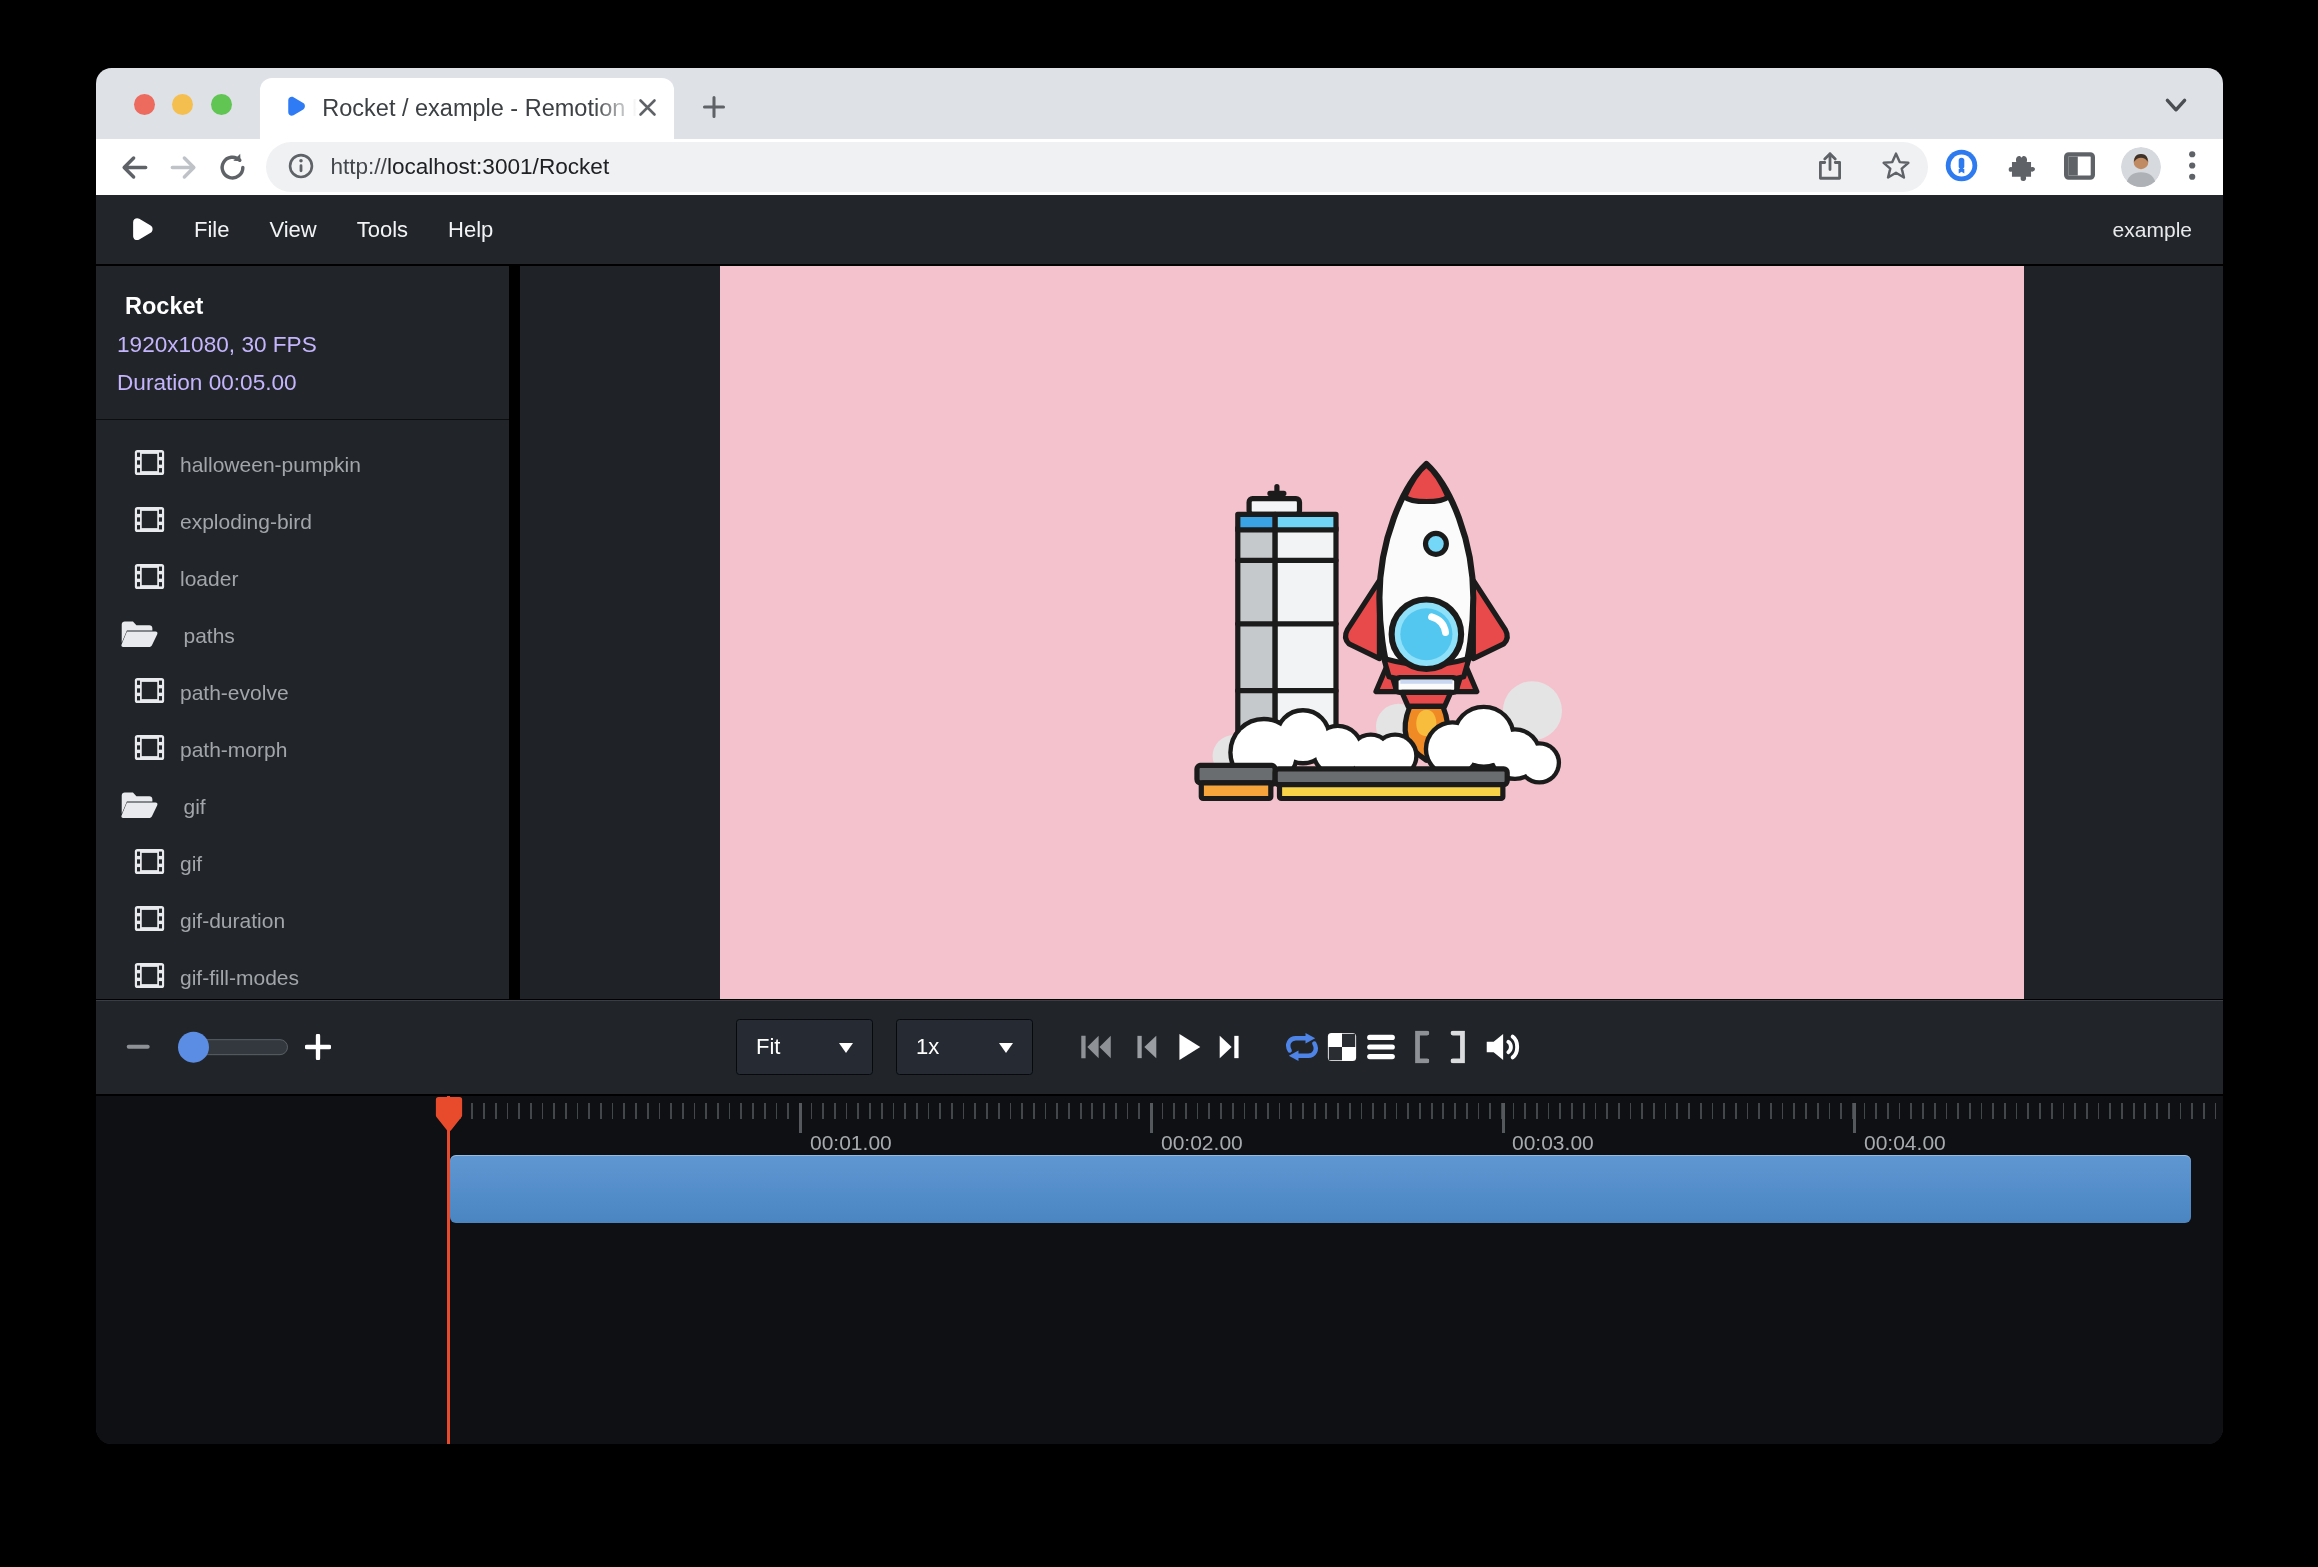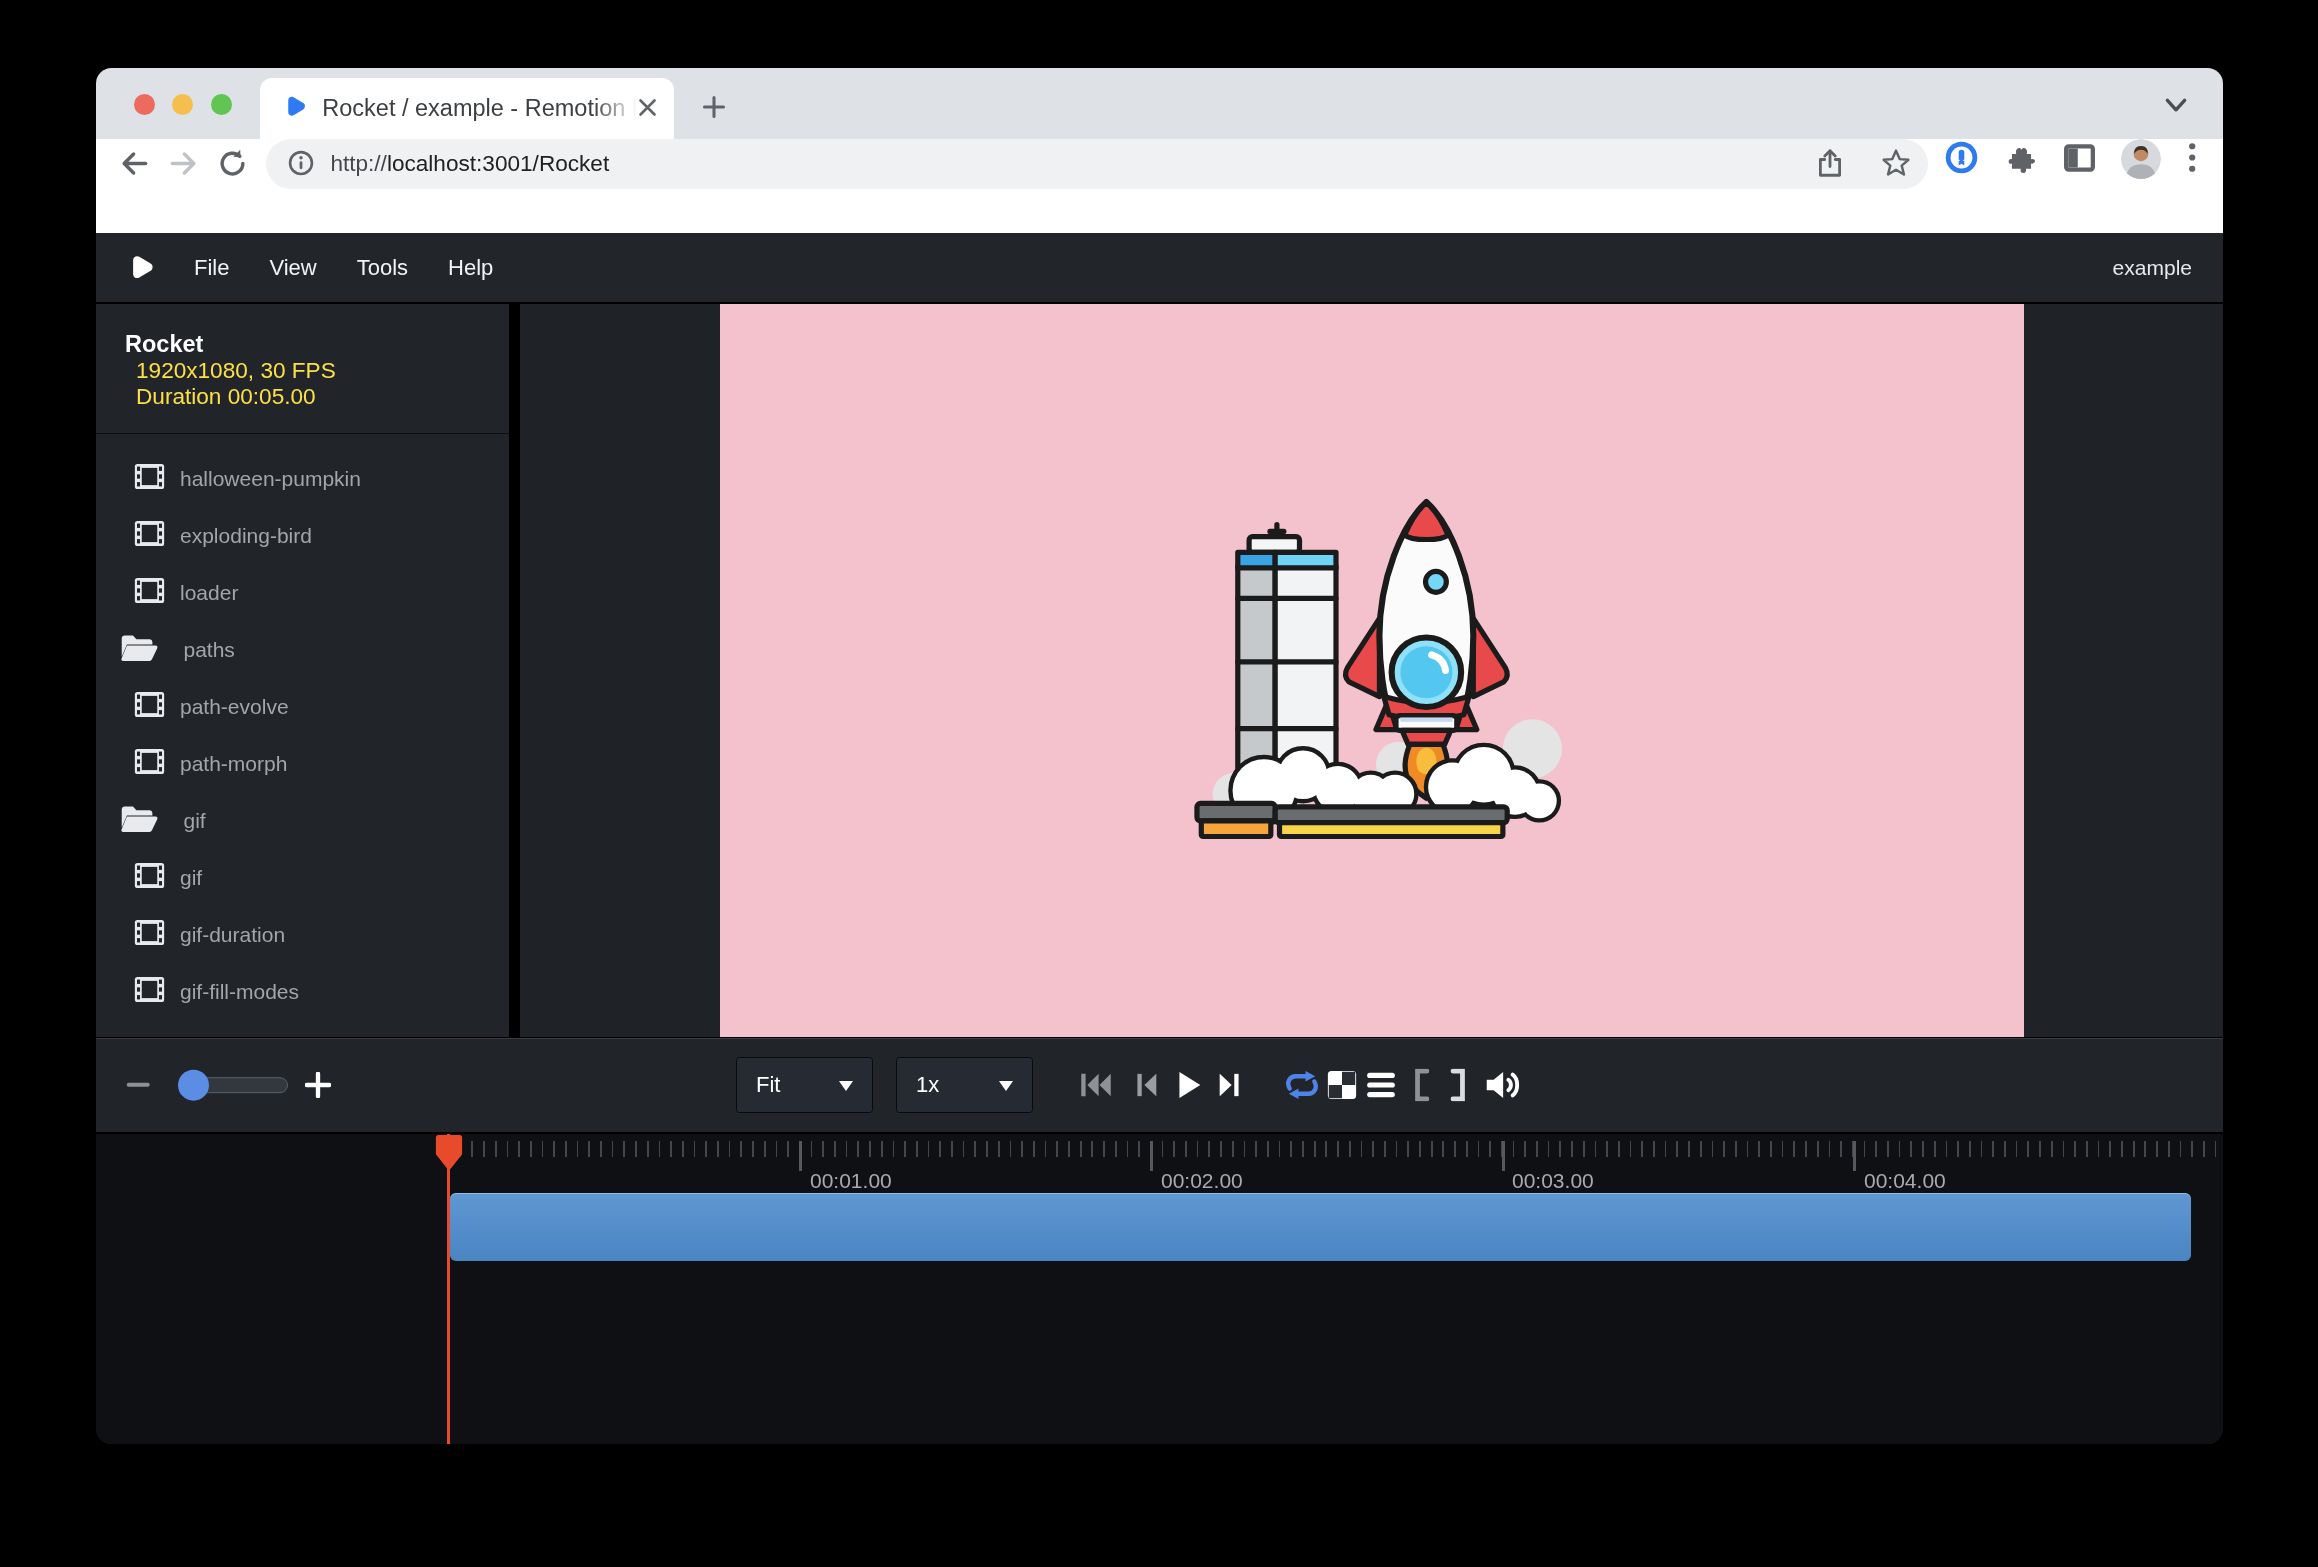--- a/index.html
+++ b/index.html
@@ -18,21 +18,21 @@
   .tab { position:absolute; left:164px; top:10.4px; width:414px; height:61px; background:#fff;
          border-radius:12px 12px 0 0; display:flex; align-items:center; padding:0 15.7px 0 22.6px; }
   .tab-title { flex:1; margin-left:15.7px; font-size:23.5px; color:#3C4043; white-space:nowrap;
                overflow:hidden; position:relative; }
   .tab-title::after { content:""; position:absolute; right:0; top:0; bottom:0; width:43px;
                background:linear-gradient(90deg, rgba(255,255,255,0), #fff); }
   .newtab { position:absolute; left:605px; top:26px; }
   .strip-chevron { position:absolute; right:35px; top:28px; }
 
   
-  .toolbar { flex:none; height:94px; background:#fff; display:flex; align-items:flex-start;
+  .toolbar { flex:none; height:56px; background:#fff; display:flex; align-items:center;
              padding:0 26px 0 14px; }
   .navbtn { width:49px; height:49px; display:flex; align-items:center; justify-content:center; flex:none; }
   .url-pill { flex:1; height:50px; margin-left:8.7px; background:#F0F1F3; border-radius:25px;
               display:flex; align-items:center; padding:0 113px 0 21px; position:relative; }
   .url-text { font-size:22.6px; color:#202124; margin-left:15.7px; white-space:nowrap; }
   .url-text .scheme { color:#44474c; }
   .pill-actions { position:absolute; right:17.4px; display:flex; gap:37px; align-items:center; }
   .right-cluster { display:flex; align-items:center; gap:26px; margin-left:15.7px; flex:none; }
   .avatar { width:40px; height:40px; border-radius:50%; overflow:hidden; flex:none; }
 
@@ -41,21 +41,21 @@
              display:flex; align-items:center; padding:0 31px; position:relative; }
   .menulogo { margin-right:19px; display:flex; }
   .menu-item { font-size:22px; color:#F2F3F4; padding:0 20px; }
   .menubar-right { position:absolute; right:31px; font-size:21px; color:#E8E9EA; }
 
   
   .content { flex:none; height:733px; display:flex; }
   .sidebar { flex:none; width:424px; background:#212529; border-right:11.3px solid #000;
              padding-top:27px; overflow:hidden; }
   .sb-title { padding-left:29px; font-size:23.5px; font-weight:bold; color:#fff; }
-  .sb-line  { padding-left:40px; font-size:22.6px; color:#fde047; margin-top:0; }
+  .sb-line  { padding-left:21px; font-size:22.6px; color:#c4b5fd; margin-top:12px; }
   .sb-divider { margin-top:22.6px; height:1.7px; background:#0B0D0F; }
   .comp-list { padding-top:16.5px; }
   .comp-item { height:57px; display:flex; align-items:center; padding-left:38px;
                gap:15px; font-size:21px; color:#A2A6AB; }
   .comp-item.folder { padding-left:23.5px; gap:26px; }
   .preview { flex:1; background:#1F2328; display:flex; justify-content:center;
              align-items:flex-start; position:relative; }
   .canvas { width:1304px; height:733px; background:#F4C2CC; position:relative; }
   .rocket-art { position:absolute; left:461px; top:184px; }
 

